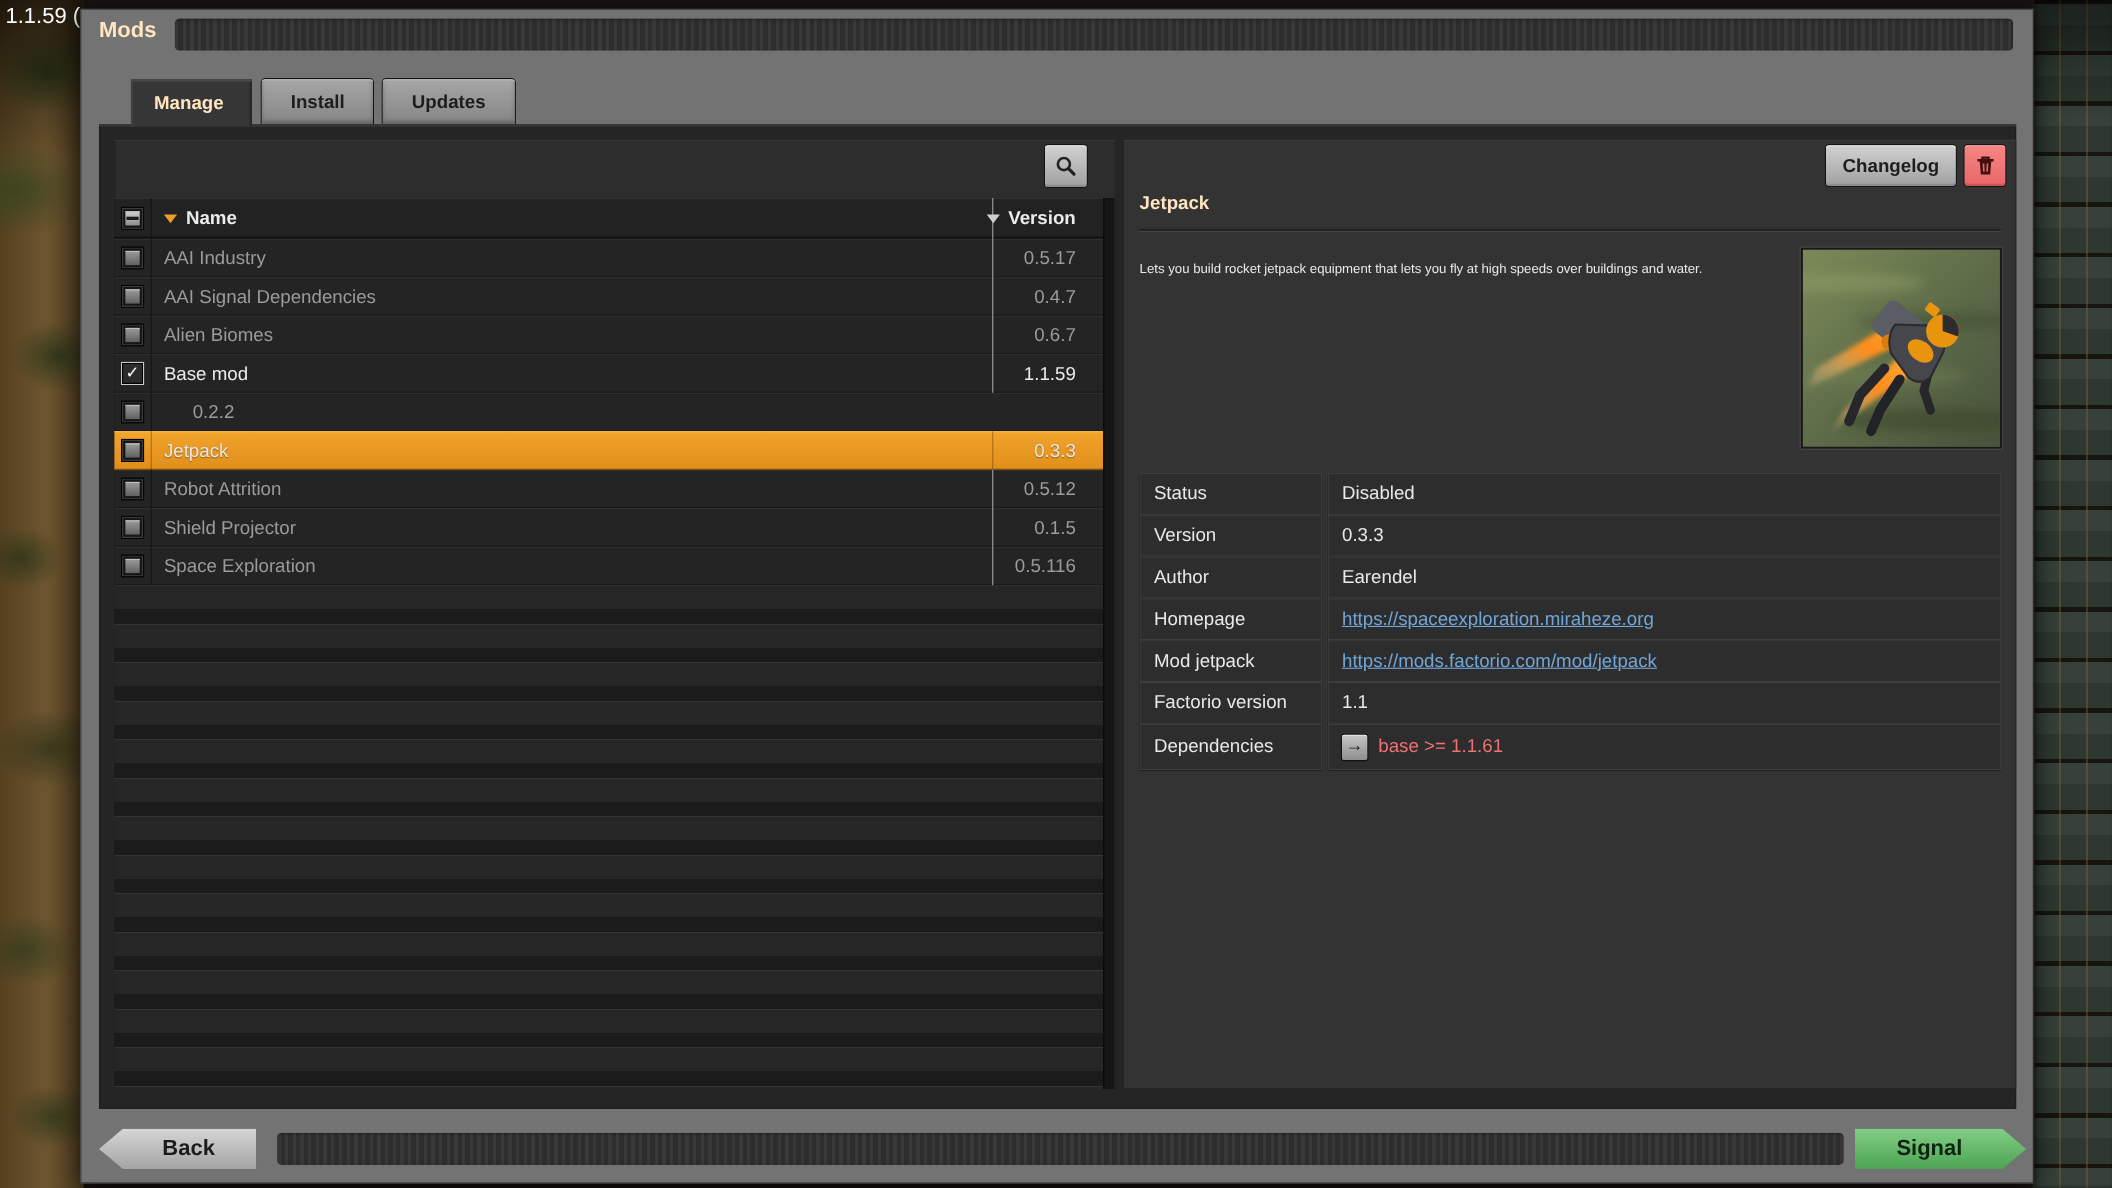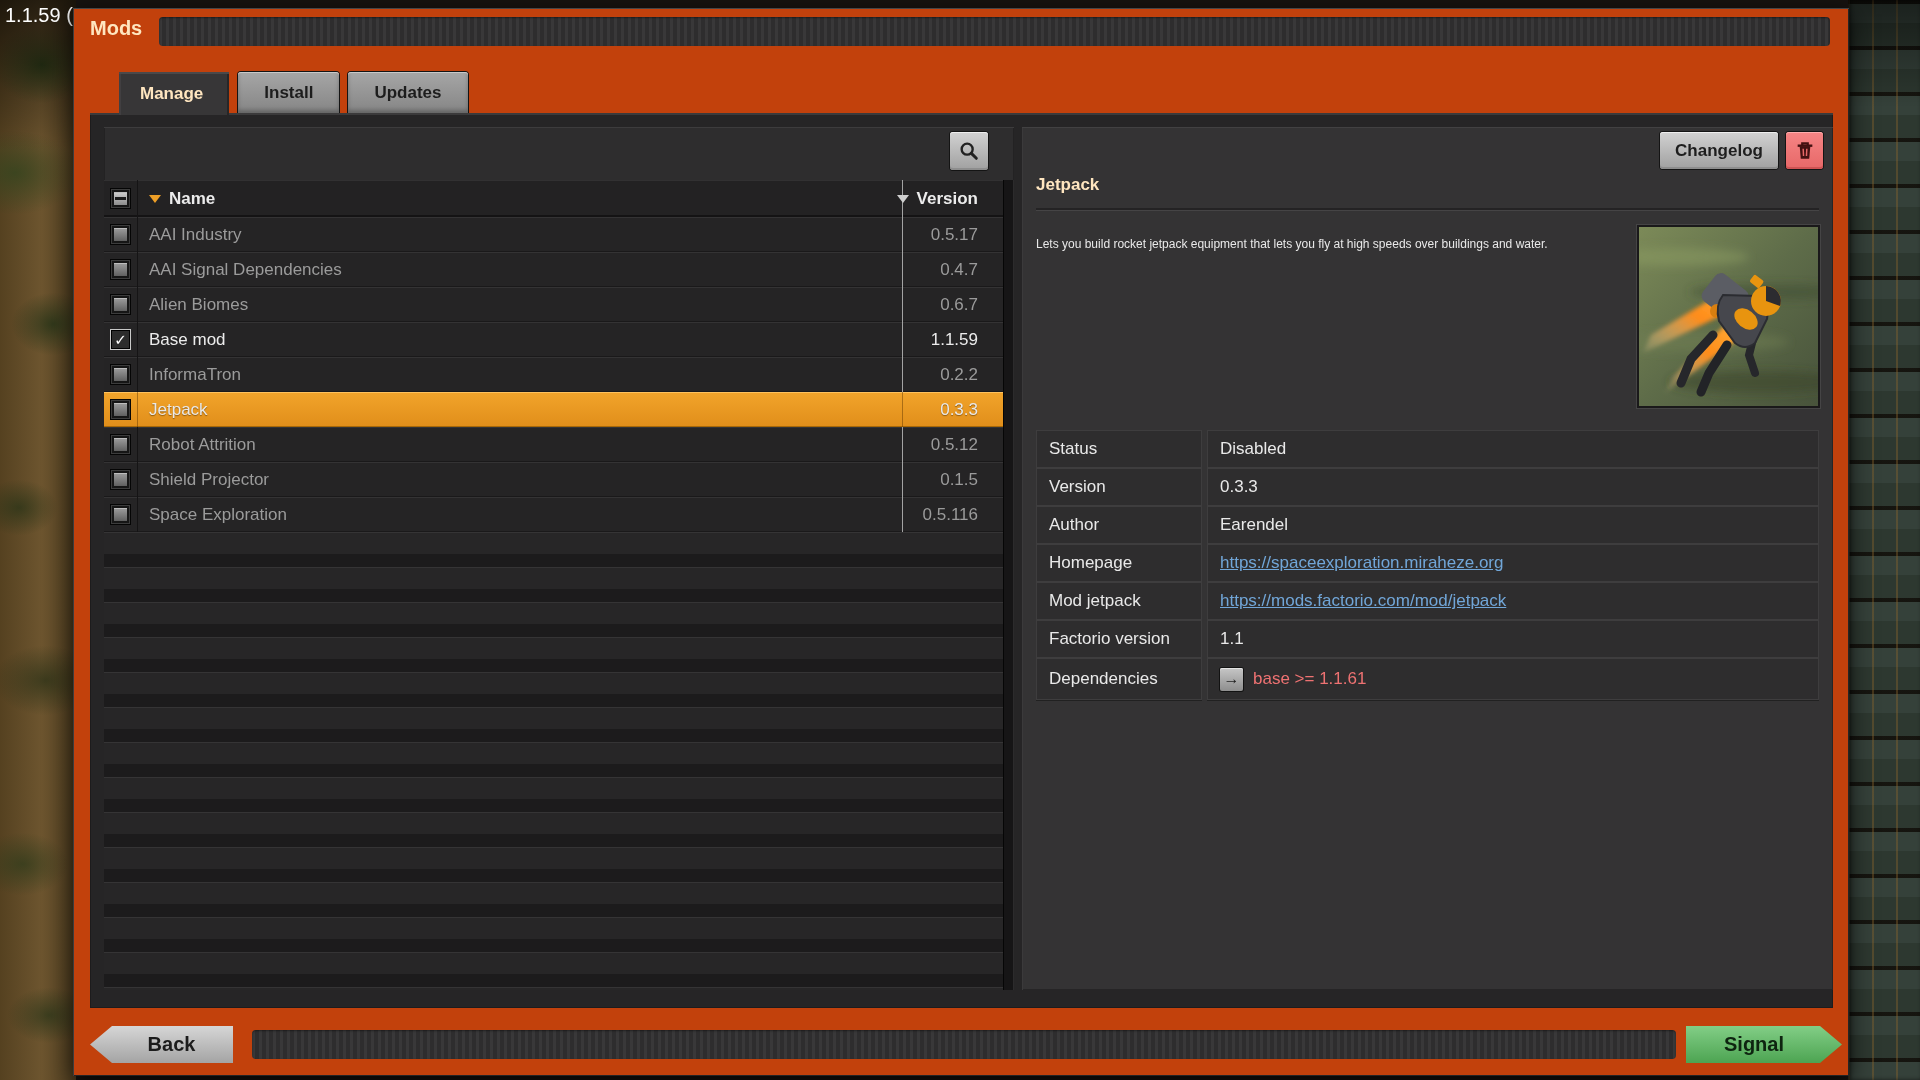--- a/index.html
+++ b/index.html
@@ -23,21 +23,21 @@
     background:
       linear-gradient(180deg, rgba(0,0,0,0.5), rgba(0,0,0,0) 10%),
       repeating-linear-gradient(90deg, rgba(139,101,44,0.40) 0 2px, rgba(0,0,0,0) 2px 24px),
       repeating-linear-gradient(180deg, rgba(16,13,8,0.85) 0 4px, rgba(0,0,0,0) 4px 46px),
       repeating-linear-gradient(180deg, #35413a 0 23px, #2d3830 23px 46px);
     box-shadow: inset 2px 0 4px rgba(0,0,0,0.6); }
   #game-version { position:absolute; left:5px; top:4px; color:#ffffff; font-size:20px; }
 
   
   #dialog { position:absolute; left:73px; top:8px; width:1776px; height:1068px;
-    background:#c2410c;
+    background:#737373;
     box-shadow: inset 0 1px 0 #474647, inset 1px 0 0 #3d3c3d, inset -1px 0 0 #262526,
                 inset 0 -1px 0 #242324, 0 6px 22px rgba(0,0,0,0.75); }
   #dialog-title { position:absolute; left:17px; top:9px; font-size:20px; font-weight:bold; color:var(--title-beige); }
   .drag-stripes { background: repeating-linear-gradient(90deg,#393839 0 3px,#2e2d2e 3px 7px);
     border-radius:4px; box-shadow: inset 0 1px 2px rgba(0,0,0,0.4); }
   #title-drag { position:absolute; left:86px; top:9px; width:1671px; height:29px; }
 
   
   #tab-bar { position:absolute; left:46px; top:64px; height:41px; display:flex; gap:9px; }
   .tab { height:41px; padding:0 26px; display:flex; align-items:center; justify-content:center;
@@ -229,23 +229,20 @@
      <div class="cell-name">
        <span>Base mod</span>
      </div>
      <div class="cell-version">
        <span>1.1.59</span>
      </div>
               </div>
               <div class="mod-row">
                 <div class="cell-check">
        <div class="cb"></div>
-     </div>
-     <div class="cell-name">
-       <span>InformaTron</span>
      </div>
      <div class="cell-version">
        <span>0.2.2</span>
      </div>
               </div>
               <div class="mod-row selected">
                 <div class="cell-check">
        <div class="cb"></div>
      </div>
      <div class="cell-name">

